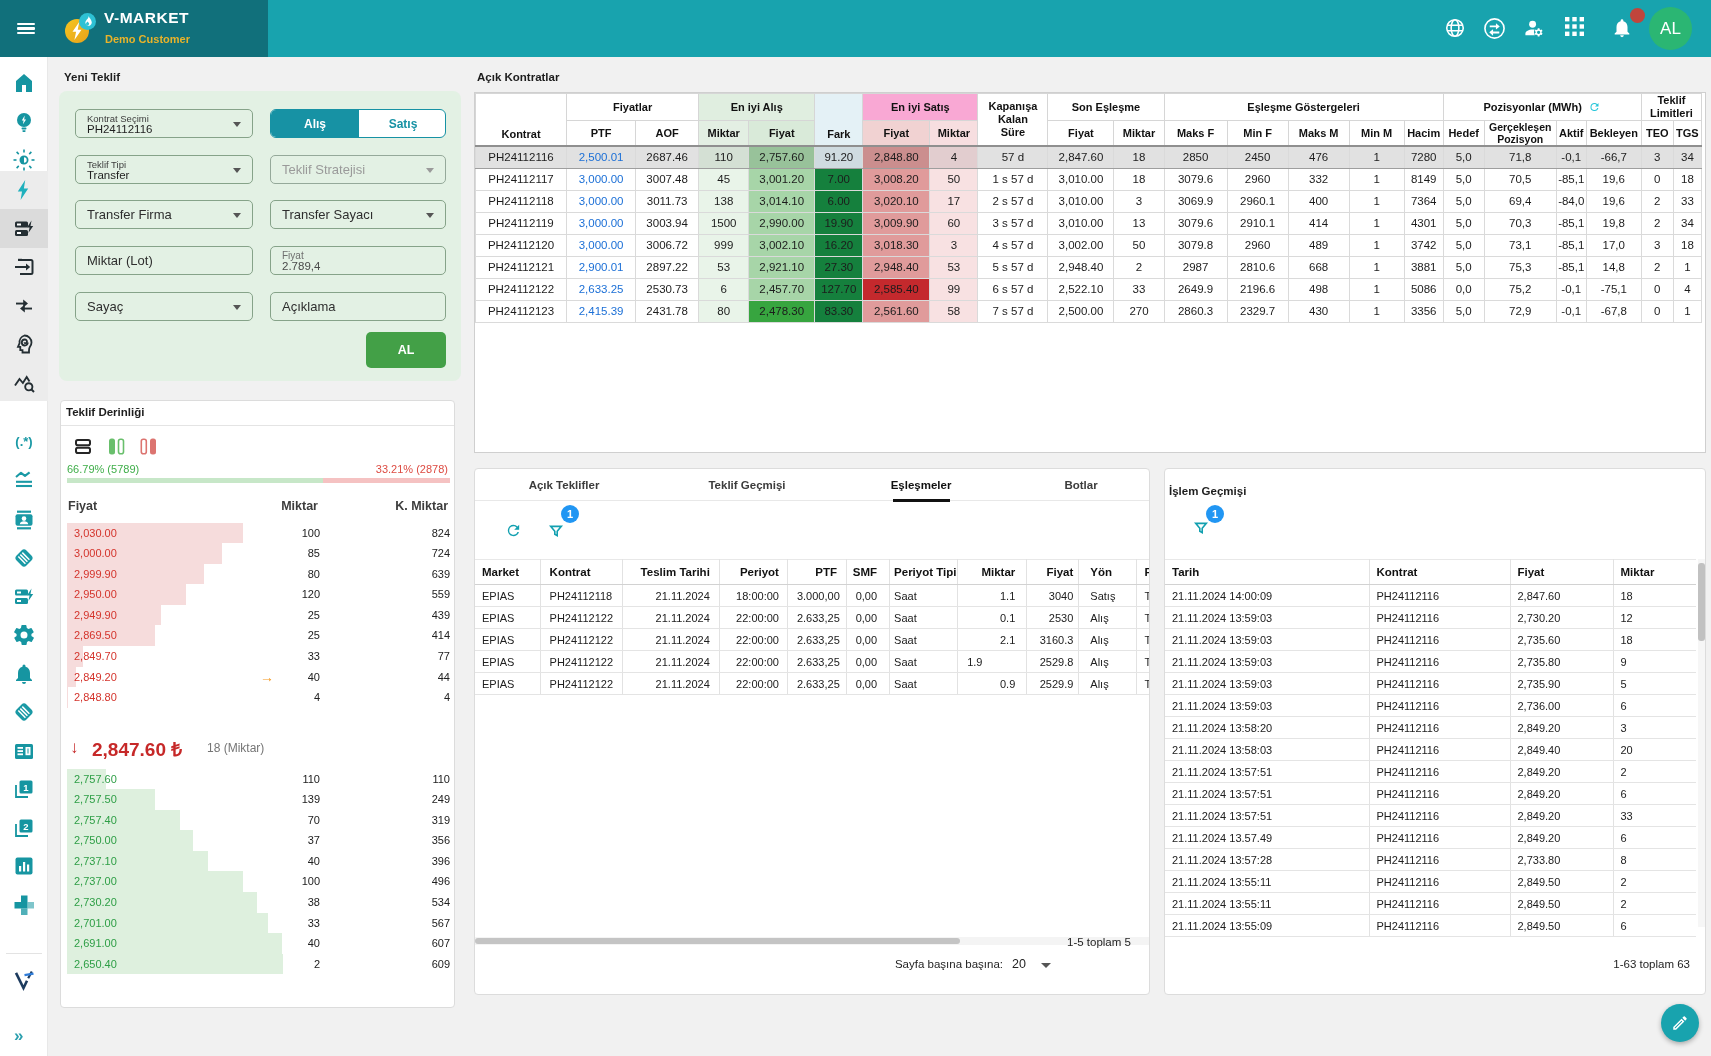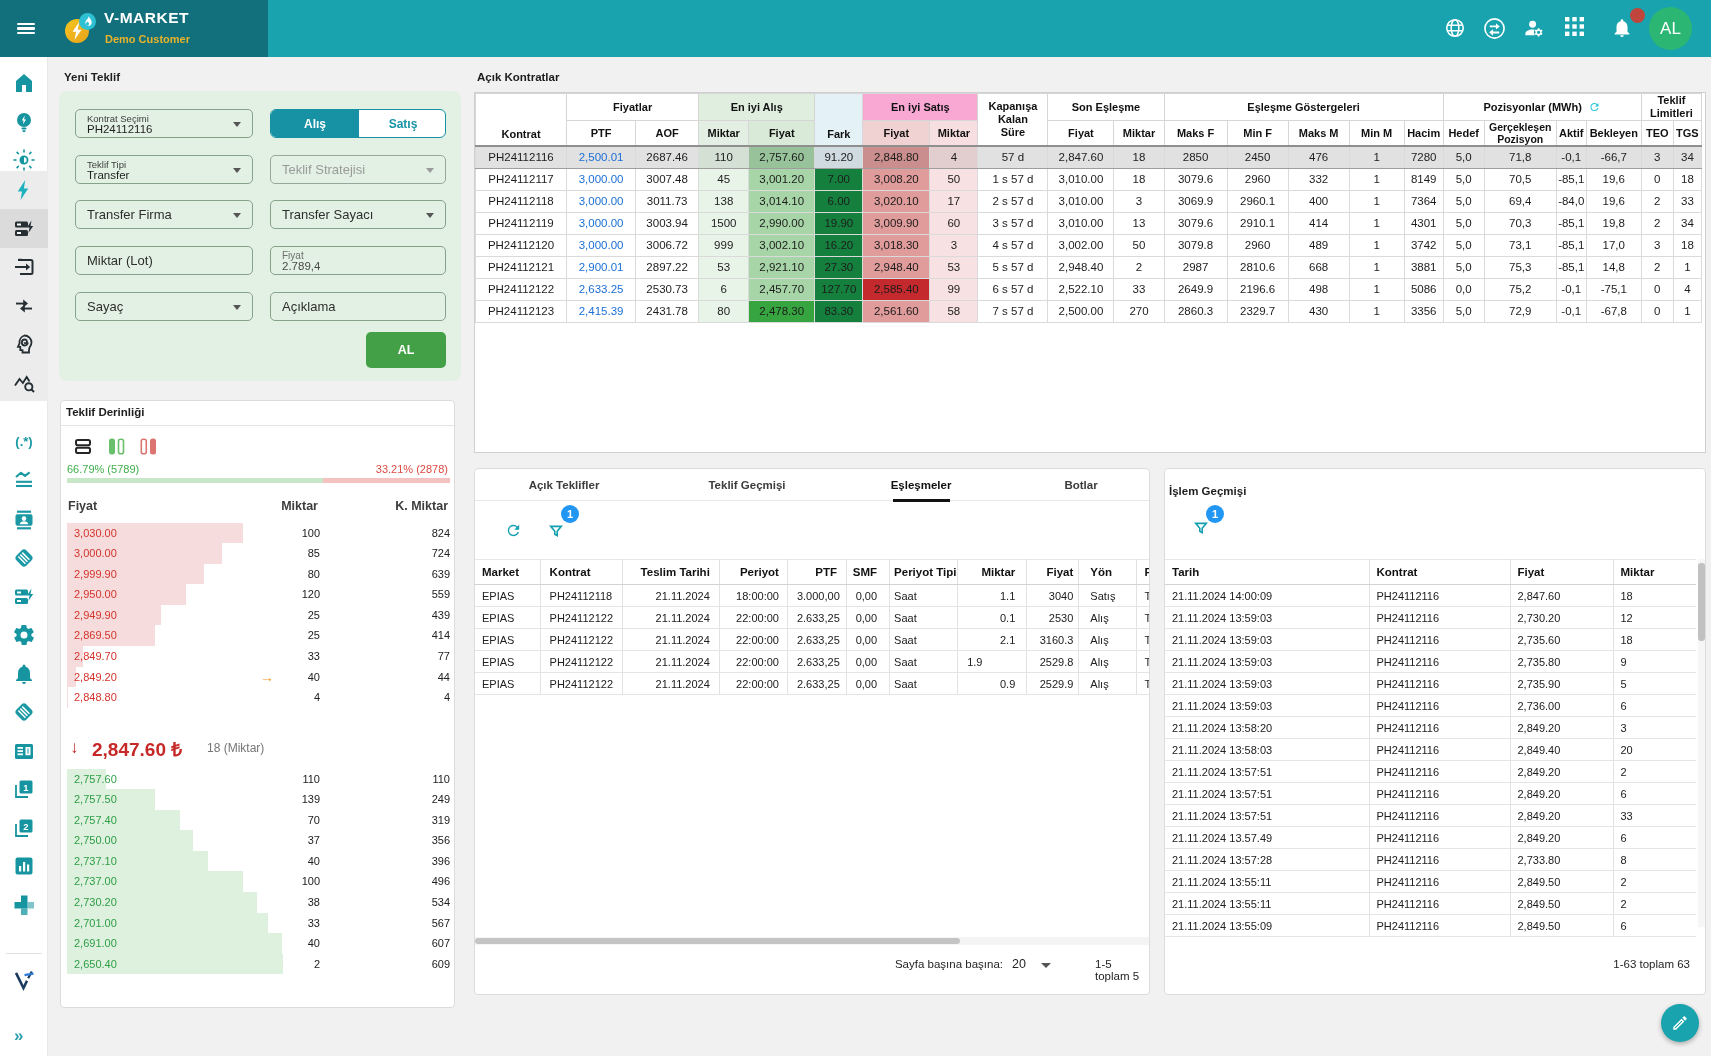--- a/index.html
+++ b/index.html
@@ -852,21 +852,21 @@
             <td style="padding-left:11px;">Alış</td>
             <td style="padding-left:7px; border-right:none;">TR</td>
           </tr>
   </tbody>
       </table>
   <div class="abs" style="left:0px; top:468px; width:676px; height:8px; background:#f4f4f4;"></div>
   <div class="abs" style="left:0px; top:469px; width:485px; height:6px; background:#c4c4c4; border-radius:3px;"></div>
   <div class="ftext" style="right:146px; top:489px;">Sayfa başına başına:</div>
   <div class="ftext" style="left:537px; top:488px; font-size:12.5px;">20</div>
   <div class="abs" style="left:566px; top:494px; width:0; height:0; border-left:5px solid transparent; border-right:5px solid transparent; border-top:5.5px solid #555;"></div>
-  <div class="ftext" style="left:592px; top:489px;margin-left:28px;">1-5 toplam 5</div>
+  <div class="ftext" style="left:592px; top:467px;">1-5 toplam 5</div>
 </div>
 <div id="rpanel">
   <div class="ptitle" style="left:4px; top:9px;margin-top:7px;">İşlem Geçmişi</div>
   <svg class="abs" style="left:28px; top:51px;" width="16" height="16" viewBox="0 0 24 24">
         <path fill="none" stroke="#12a0b0" stroke-width="2.4" d="M4 5h16l-6.2 7.5V19l-3.6-2.2v-4.3L4 5z"></path>
       </svg>
   <div class="abs" style="left:41px; top:36px; width:18px; height:18px; border-radius:50%; background:#2196f3; color:#fff; font-size:11px; font-weight:bold; text-align:center; line-height:18px;">1</div>
   <div class="abs" style="left:0; top:90px; width:542px; height:392px; overflow:hidden;">
   <table id="rtab">
   <colgroup>

